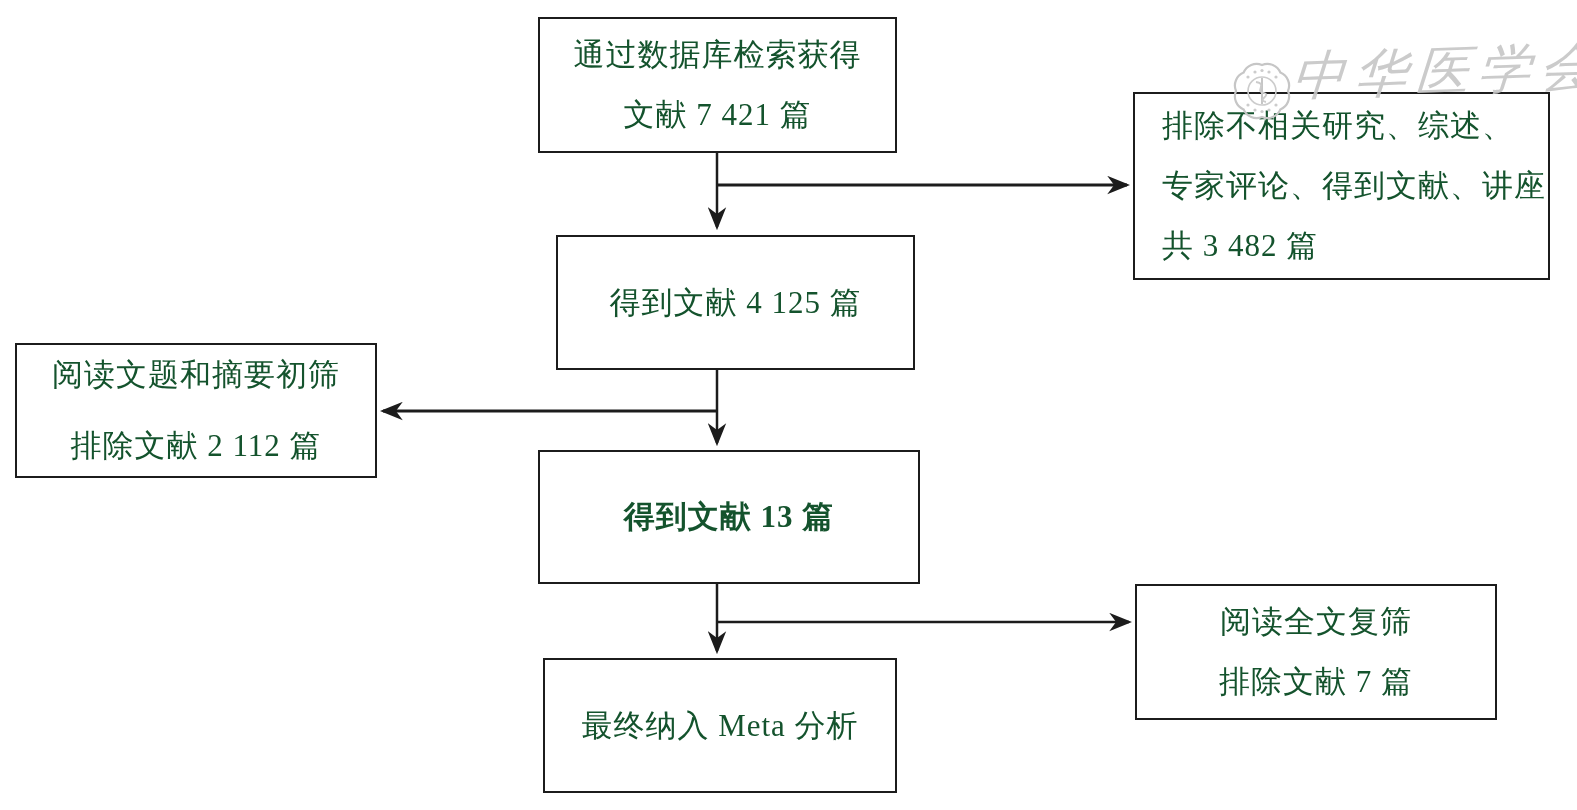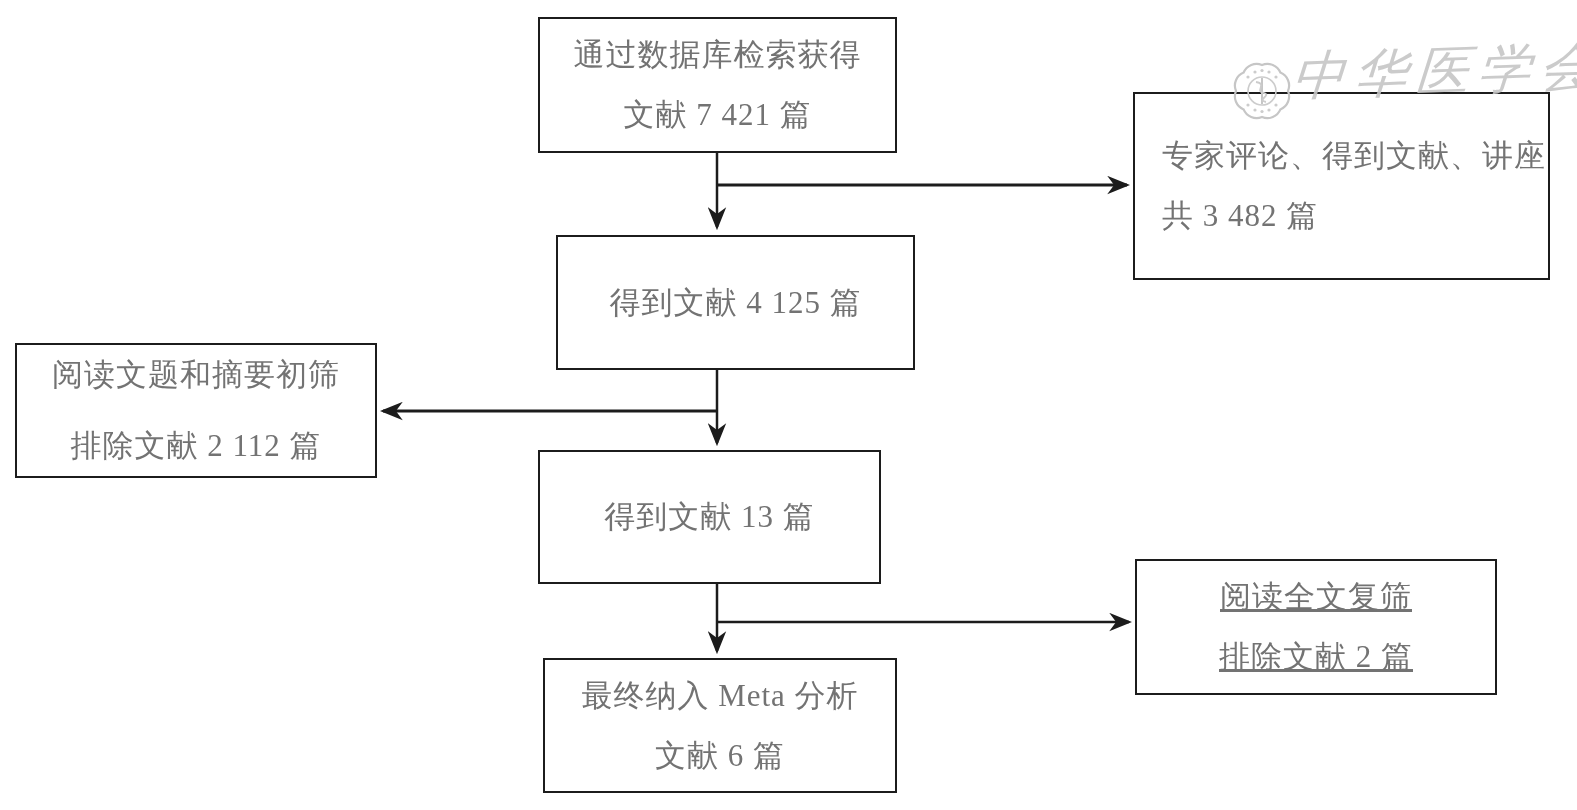--- a/index.html
+++ b/index.html
@@ -19,21 +19,21 @@
     position: absolute;
     left: 0; top: 0;
     width: 1577px; height: 810px;
     z-index: 1;
   }
   .node {
     position: absolute;
     box-sizing: border-box;
     border: 2px solid #1c1c1c;
     background: #ffffff;
-    color: #737373;
+    color: #14532d;
     font-size: 31px;
     display: flex;
     flex-direction: column;
     justify-content: center;
     align-items: center;
     z-index: 2;
     letter-spacing: 1px;
   }
   .node .nline {
     line-height: 60px;
@@ -92,45 +92,45 @@
 
     <line x1="717" y1="622" x2="1129" y2="622" stroke="#1c1c1c" stroke-width="2.5" marker-end="url(#chev)"></line>
   </svg>
 
   <div class="node" style="left:538px; top:17px; width:359px; height:136px;">
     <div class="nline">通过数据库检索获得</div>
     <div class="nline">文献 7 421 篇</div>
   </div>
 
   <div class="node align-left" style="left:1133px; top:92px; width:417px; height:188px;">
+    <div class="nline">排除不相关研究、综述、</div>
     <div class="nline">专家评论、得到文献、讲座</div>
     <div class="nline">共 3 482 篇</div>
   </div>
 
   <div class="node" style="left:556px; top:235px; width:359px; height:135px;">
     <div class="nline">得到文献 4 125 篇</div>
   </div>
 
   <div class="node" style="left:15px; top:343px; width:362px; height:135px;justify-content:space-between;">
     <div class="nline">阅读文题和摘要初筛</div>
     <div class="nline">排除文献 2 112 篇</div>
   </div>
 
-  <div class="node" style="left:538px; top:450px; width:343px; height:134px;">
+  <div class="node" style="left:538px; top:450px; width:382px; height:134px;font-weight:bold;">
     <div class="nline">得到文献 13 篇</div>
   </div>
 
-  <div class="node" style="left:1135px; top:559px; width:362px; height:136px;text-decoration:underline;">
+  <div class="node" style="left:1135px; top:584px; width:362px; height:136px;">
     <div class="nline">阅读全文复筛</div>
-    <div class="nline">排除文献 2 篇</div>
+    <div class="nline">排除文献 7 篇</div>
   </div>
 
   <div class="node" style="left:543px; top:658px; width:354px; height:135px;text-align:right;">
     <div class="nline">最终纳入 Meta 分析</div>
-    <div class="nline">文献 6 篇</div>
   </div>
 
   <div id="watermark">
     <svg id="wm-seal" width="76" height="76" viewBox="0 0 76 76" xmlns="http://www.w3.org/2000/svg">
 
       <path d="M64,38
                A14,14 0 0 1 56.4,56.4
                A14,14 0 0 1 38,64
                A14,14 0 0 1 19.6,56.4
                A14,14 0 0 1 12,38

